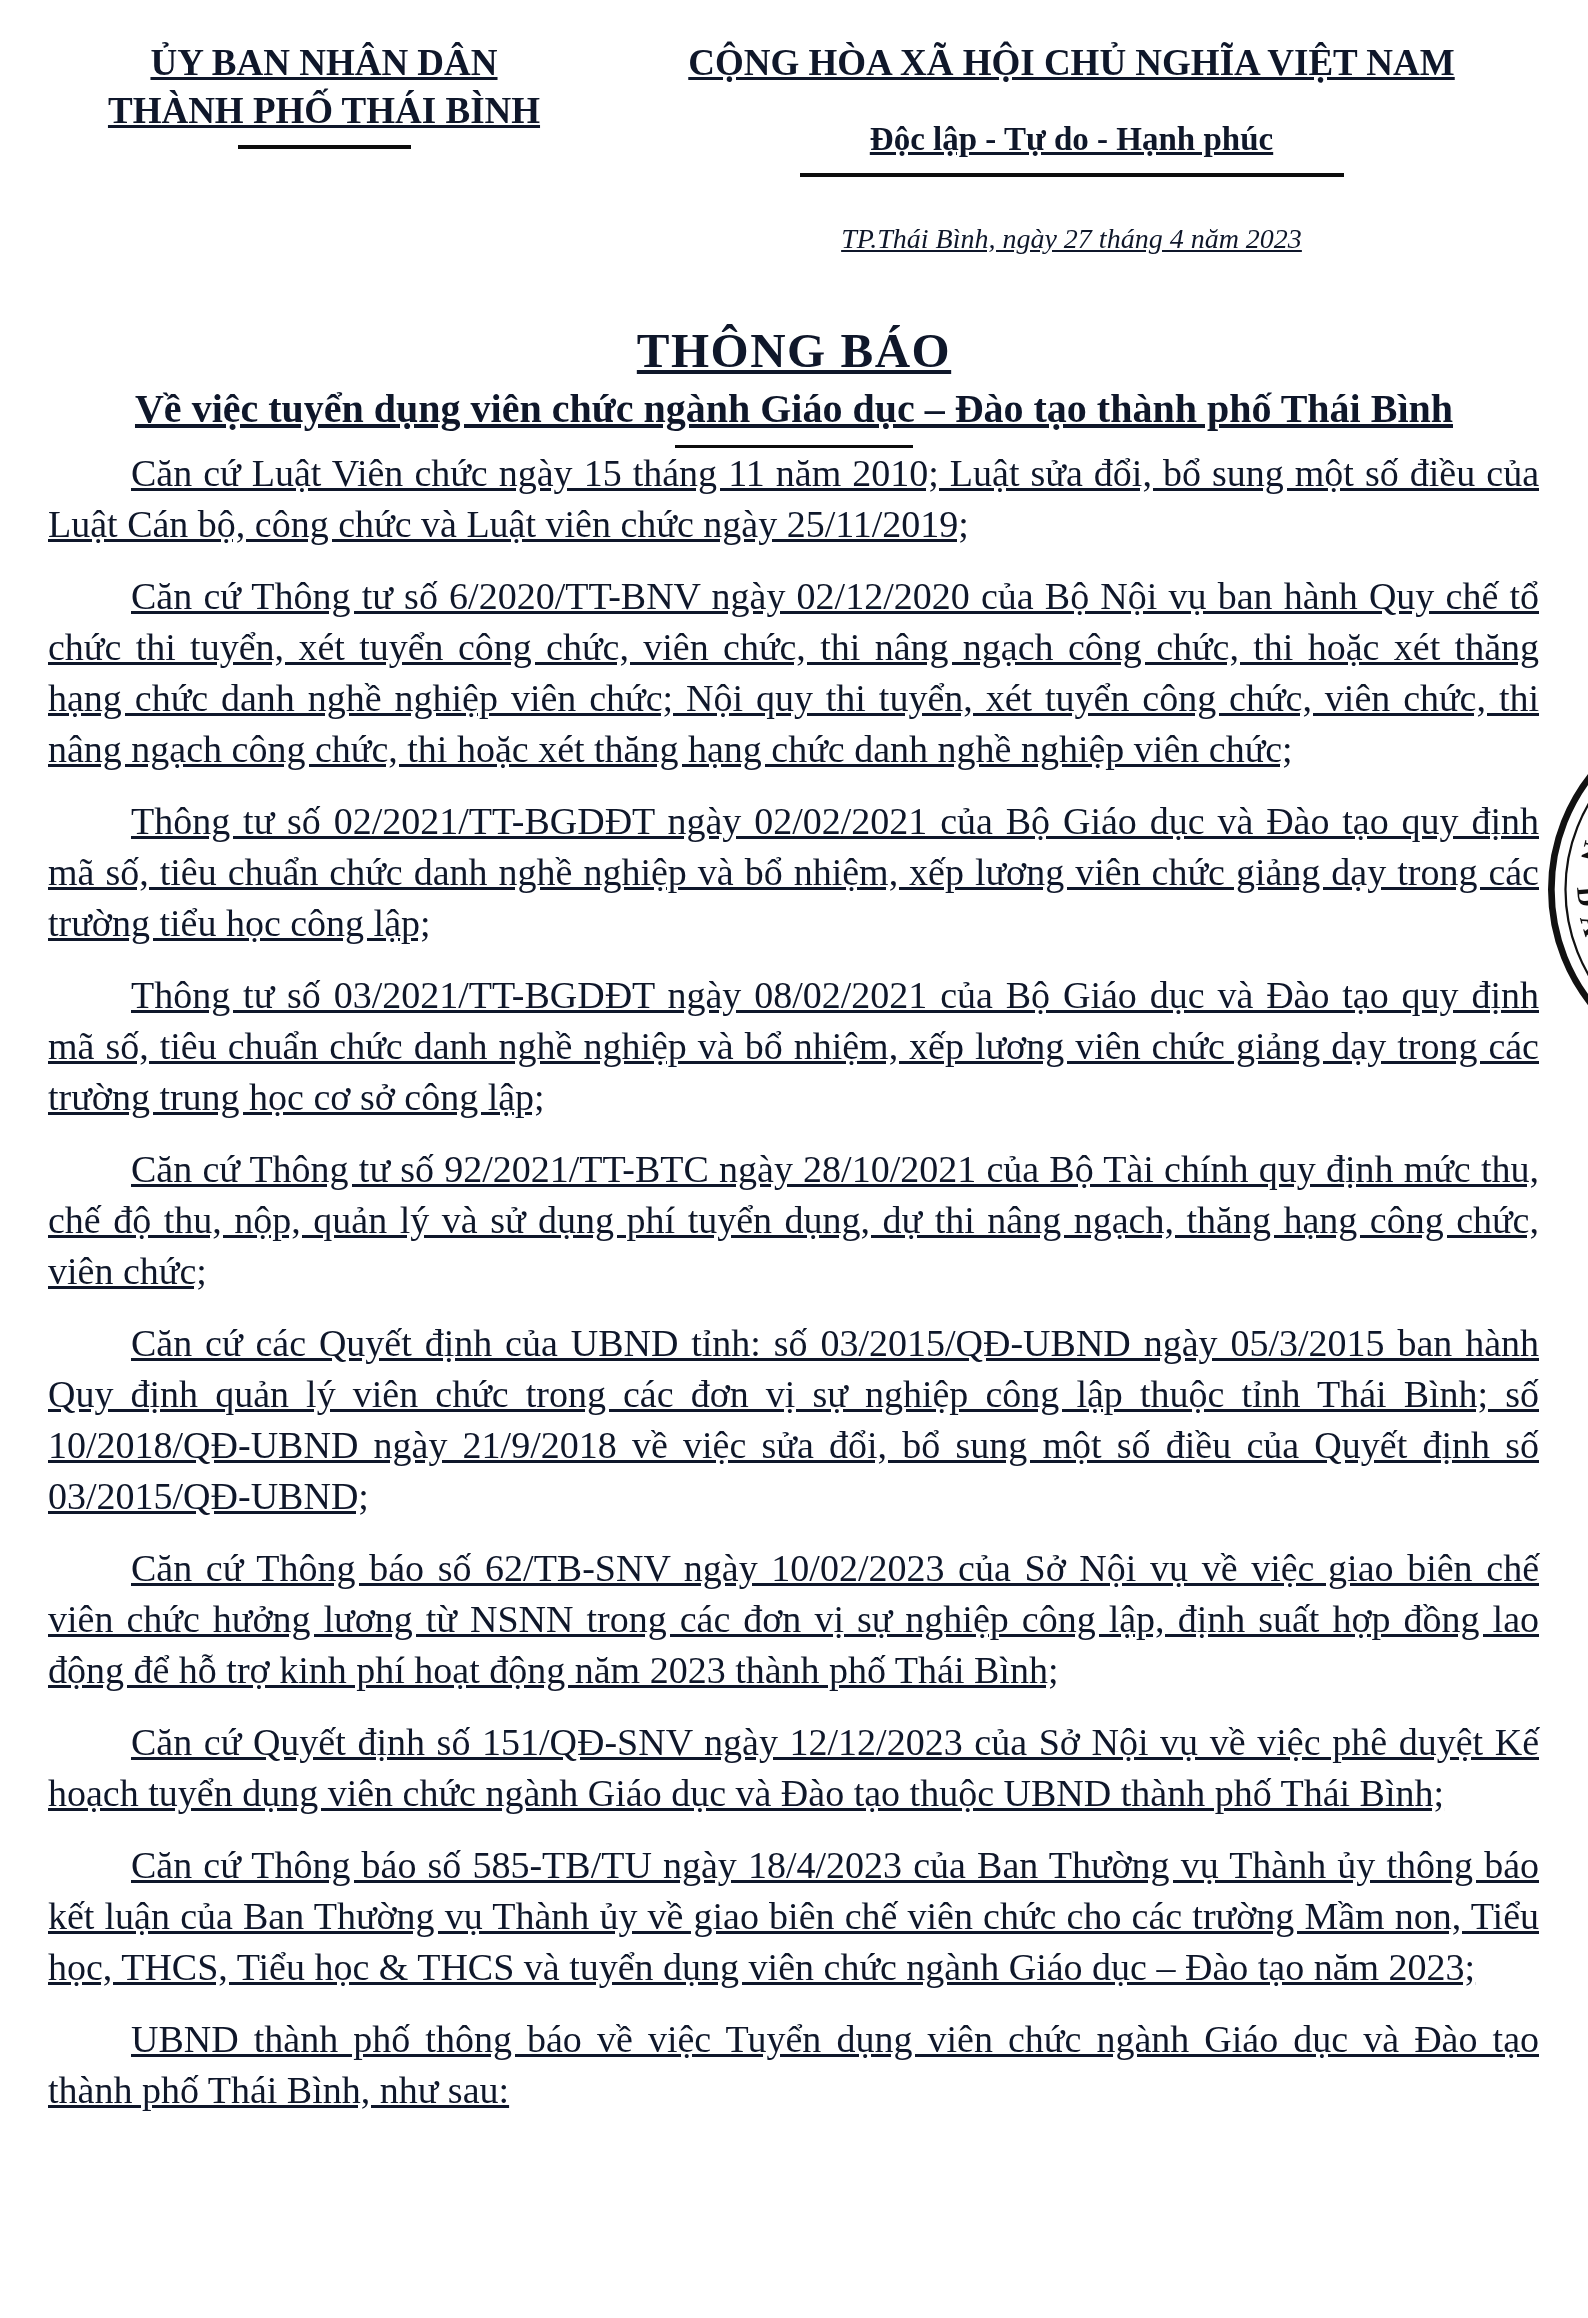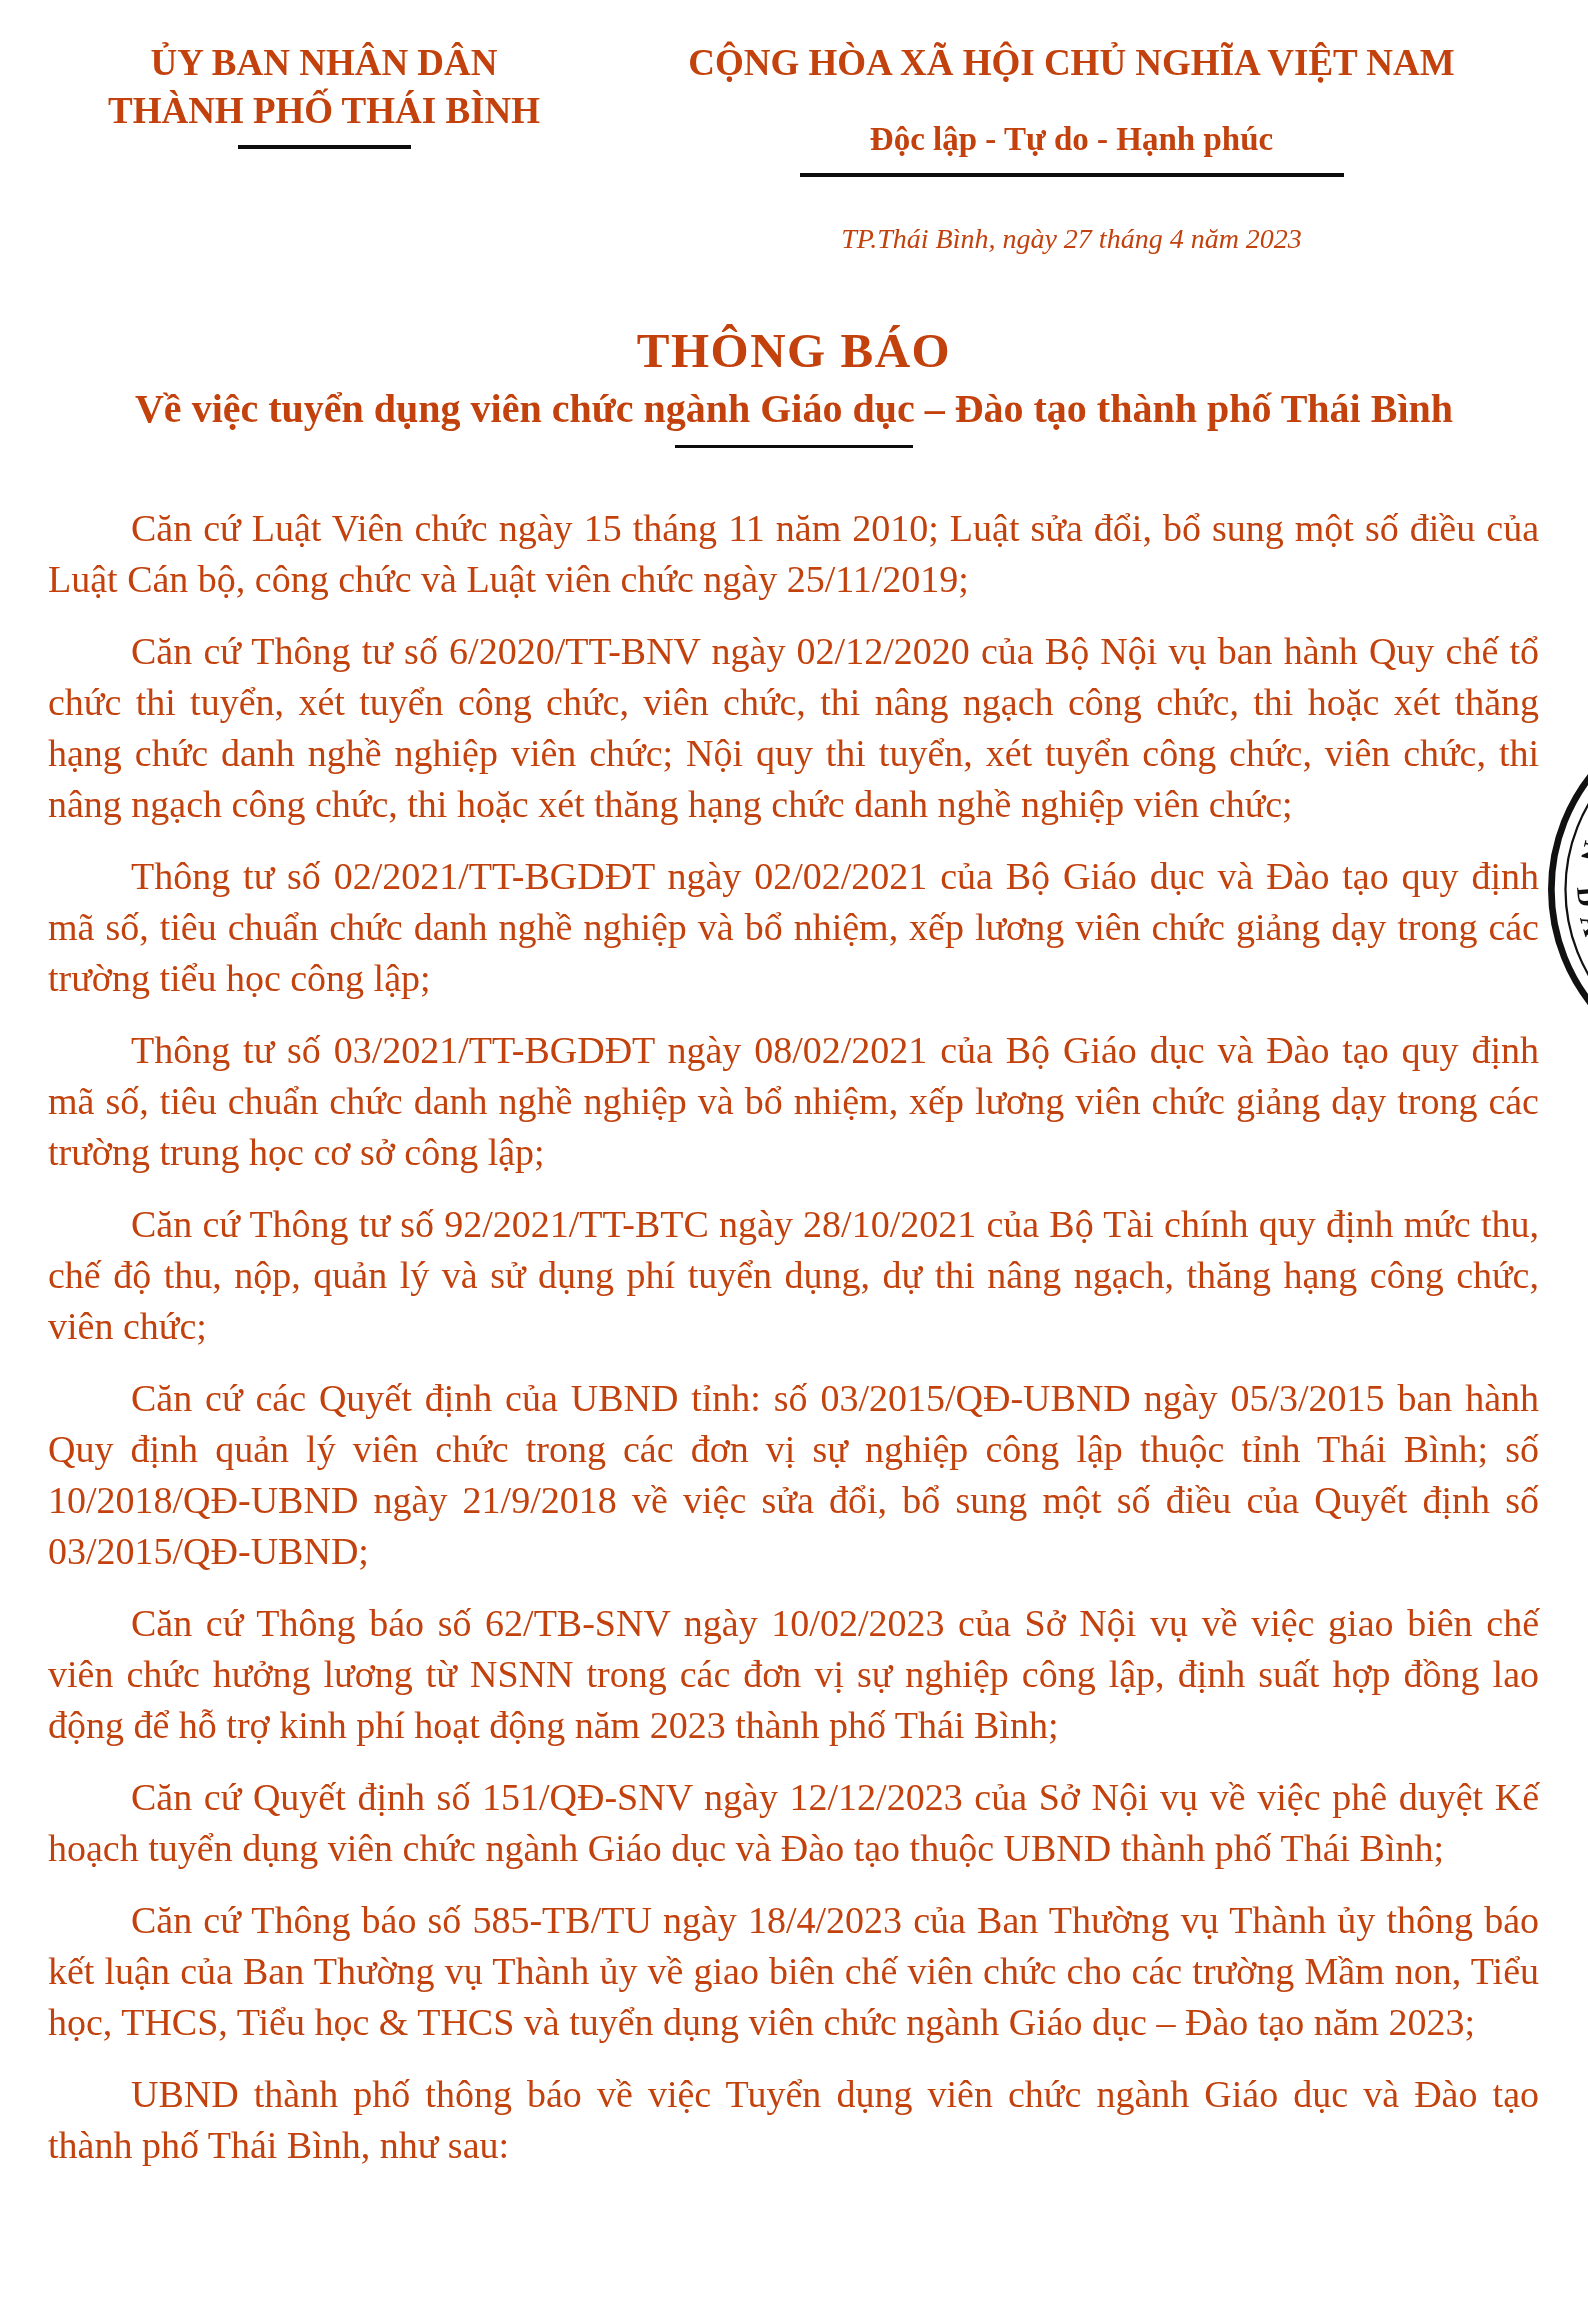--- a/index.html
+++ b/index.html
@@ -6,23 +6,24 @@
     margin: 0;
     padding: 0;
     background: #ffffff;
   }
   .page {
     position: relative;
     width: 1588px;
     height: 2319px;
     margin: 0 auto;
     background: #ffffff;
-    color: #c2410c;
+    color: #0f172a;
     font-family: "Liberation Serif", "DejaVu Serif", serif;
     overflow: hidden;
+    text-decoration: underline;
   }
   
   .doc-header {
     display: flex;
     padding: 39px 30px 0 63px;
     align-items: flex-start;
   }
   .header-left {
     flex: 0 0 522px;
     text-align: center;
@@ -92,21 +93,20 @@
     font-size: 40px;
     line-height: 49px;
   }
   .rule-subtitle {
     width: 238px;
     margin: 12px auto 0 auto;
     height: 3px;
   }
   
   .doc-body {
-    margin-top: 55px;
     padding: 0 49px 0 48px;
   }
   .doc-body p {
     margin: 0 0 21px 0;
     font-size: 38px;
     line-height: 51px;
     text-align: justify;
     text-indent: 83px;
   }
   

